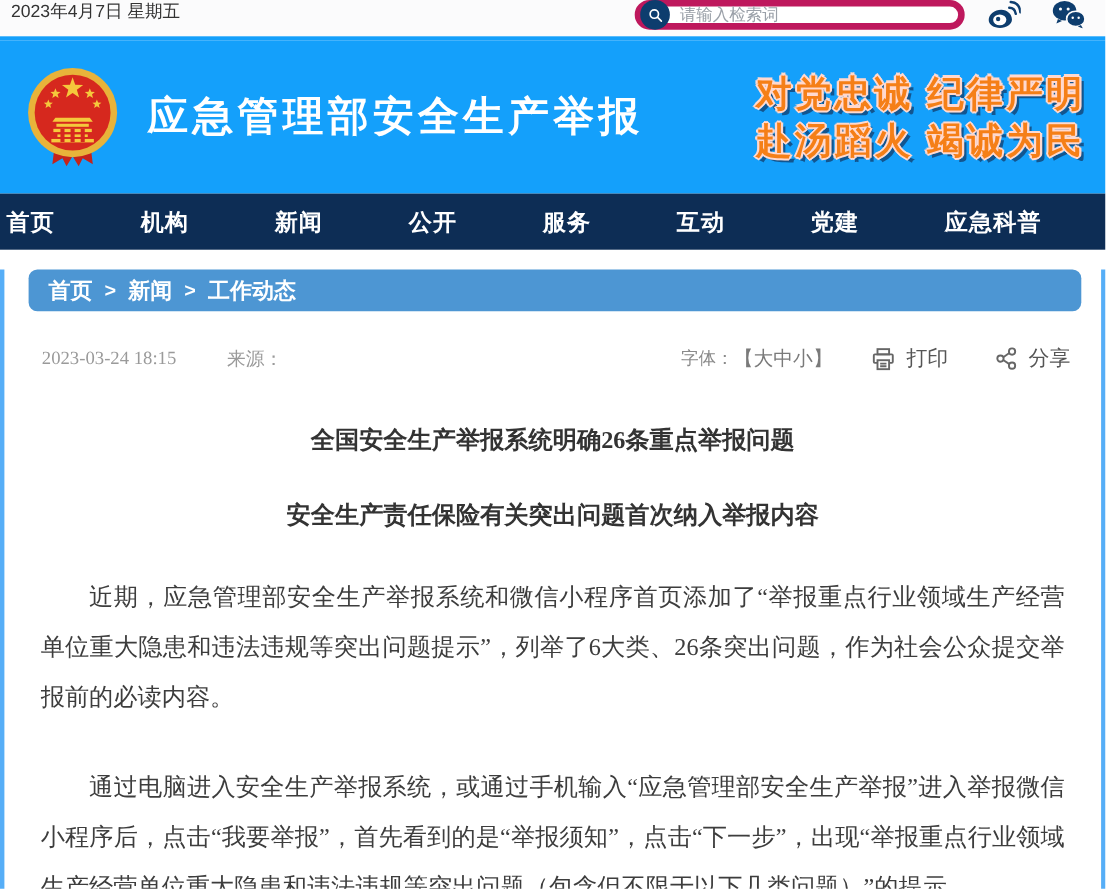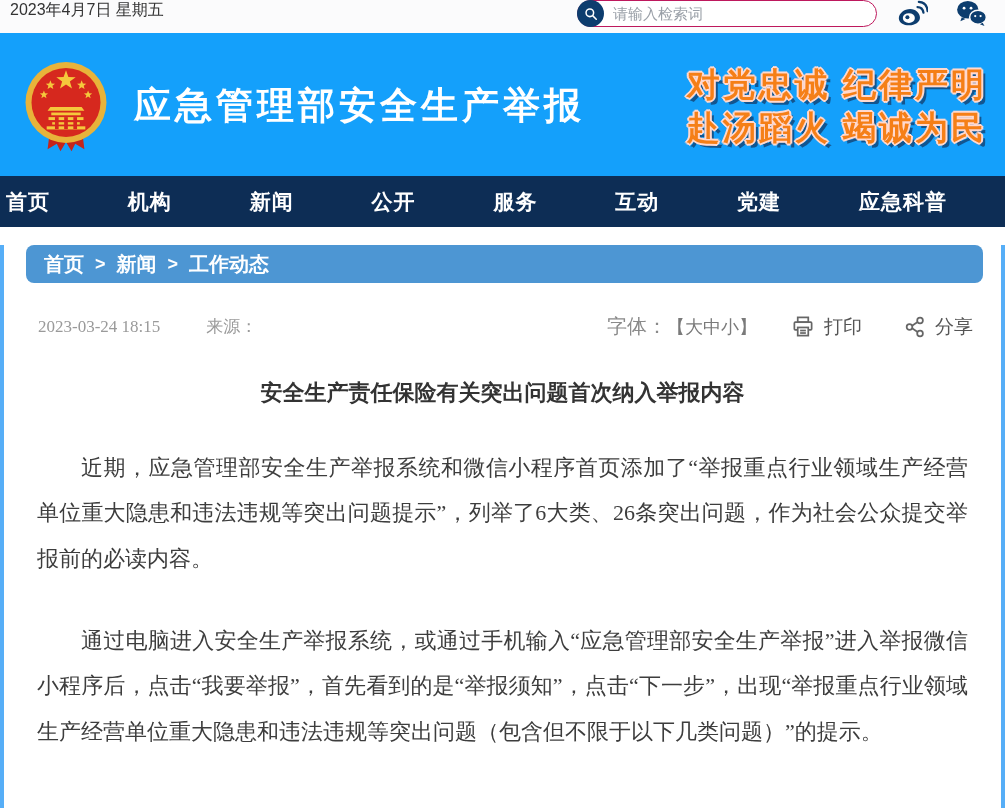--- a/index.html
+++ b/index.html
@@ -4,21 +4,21 @@
 <style>
   * { margin:0; padding:0; box-sizing:border-box; }
   html,body { width:1005px; height:808px; background:#fff; overflow:hidden;
               font-family:"Liberation Sans","DejaVu Sans",sans-serif; }
 
   
   .topbar { height:33px; display:flex; align-items:flex-start;
             background:#fbfbfc; padding:0 14px 0 10px; }
   .topbar-date { font-size:16px; color:#333; }
   .searchbox { margin-left:auto; width:300px; height:27px; background:#fff;
-               border:1px solid #be185d; border-radius:14px;
+               border:6px solid #be185d; border-radius:14px;
                display:flex; align-items:center; margin-right:20px; }
   .search-btn { width:27px; height:27px; min-width:27px; border-radius:50%;
                 background:#0d3d6e; display:flex; align-items:center;
                 justify-content:center; margin-left:-1px; cursor:pointer; border:none; }
   .search-input { border:none; outline:none; flex:1; font-size:15px; color:#333;
                   padding:0 10px 0 9px; background:transparent; }
   .search-input::placeholder { color:#9aa0a8; }
   .social-icon { margin-left:0; margin-right:14px; display:flex; align-items:center; cursor:pointer; }
   .social-icon:last-child { margin-right:4px; }
   .social-icon + .social-icon { margin-left:14px; }
@@ -56,21 +56,21 @@
                 padding-left:18px; }
   .crumb { color:#fff; font-size:20px; font-weight:bold; cursor:pointer; text-decoration:none; }
   .crumb-sep { color:#fff; font-size:18px; font-weight:bold; margin:0 11px; }
 
   
   .meta { display:flex; align-items:center; margin:30px 28px 0 34px;
           font-family:"Liberation Serif","DejaVu Serif",serif;
           font-size:17px; color:#9a9a9a; }
   .meta-source { margin-left:46px; }
   .meta-right { margin-left:auto; display:flex; align-items:center; }
-  .font-label { color:#8a8a8a; font-size:20px; }
+  .font-label { color:#8a8a8a; font-size:16px; }
   .font-sizes { color:#7a7a7a; font-size:18px; cursor:pointer; }
   .meta-tool { display:flex; align-items:center; cursor:pointer; }
   .meta-tool .tool-label { color:#555; font-size:19px; margin-left:9px;
                            font-family:"Liberation Sans","DejaVu Sans",sans-serif; }
   .tool-print { margin-left:34px; }
   .tool-share { margin-left:42px; }
 
   
   .article { padding:0 33px; font-family:"Liberation Serif","DejaVu Serif",serif; }
   .article-title { margin-top:46px; text-align:center; font-weight:bold;
@@ -208,18 +208,19 @@
             <line x1="8.8" y1="10.6" x2="14.8" y2="6.5"></line>
             <line x1="8.8" y1="13.4" x2="14.8" y2="17.5"></line>
           </svg>
         </span>
         <span class="tool-label">分享</span>
       </span>
     </div>
   </div>
 
   <div class="article">
+    <h1 class="article-title">全国安全生产举报系统明确26条重点举报问题</h1>
     <h2 class="article-subtitle">安全生产责任保险有关突出问题首次纳入举报内容</h2>
     <p>近期，应急管理部安全生产举报系统和微信小程序首页添加了“举报重点行业领域生产经营单位重大隐患和违法违规等突出问题提示”，列举了6大类、26条突出问题，作为社会公众提交举报前的必读内容。</p>
     <p>通过电脑进入安全生产举报系统，或通过手机输入“应急管理部安全生产举报”进入举报微信小程序后，点击“我要举报”，首先看到的是“举报须知”，点击“下一步”，出现“举报重点行业领域生产经营单位重大隐患和违法违规等突出问题（包含但不限于以下几类问题）”的提示。</p>
   </div>
 
 </div>
 
 </body></html>

